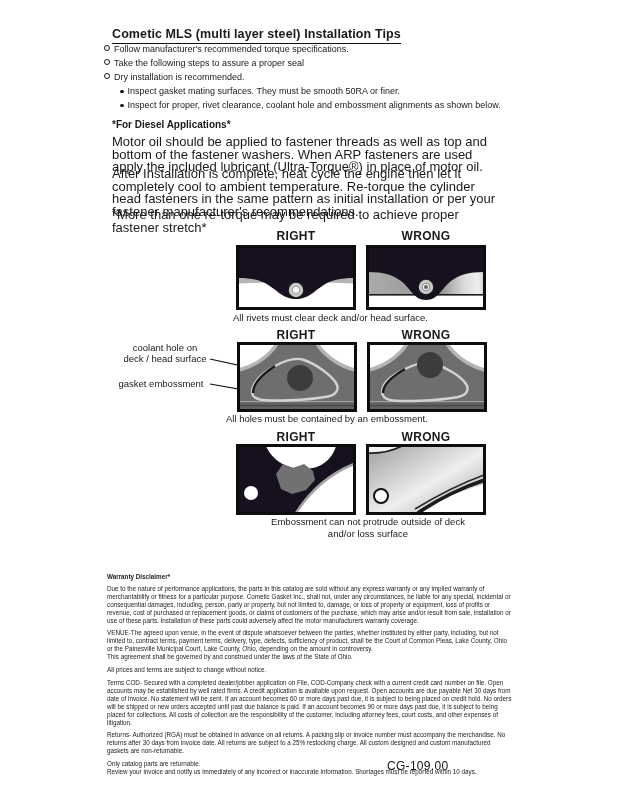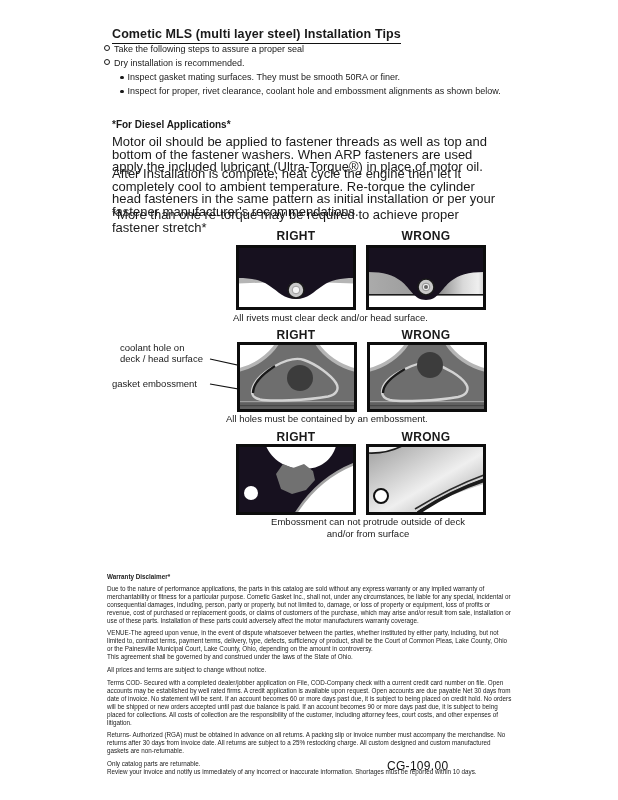--- a/index.html
+++ b/index.html
@@ -23,37 +23,41 @@
   .sub-row{padding-left:16px;text-align:right;}
   .dot{
     width:3.5px;height:3.5px;background:#1a1a1a;border-radius:50%;
     display:inline-block;flex:0 0 auto;margin-right:4px;position:relative;top:-1px;
   }
   .h2{font-size:10px;font-weight:bold;}
   .para{font-size:13px;line-height:12.5px;}
   
   .rw-label{font-size:12px;font-weight:bold;text-align:center;width:120px;letter-spacing:.3px;}
   .caption{font-size:9.5px;line-height:11.5px;}
-  .side-label{font-size:9.5px;line-height:11px;text-align:left;}
+  .side-label{font-size:9.5px;line-height:11px;text-align:center;}
   svg{display:block;}
   
   .warranty{font-size:6.3px;line-height:7.9px;color:#222;width:406px;}
   .warranty .w-head{font-weight:bold;margin-bottom:4px;}
   .warranty .w-para{margin-bottom:5px;}
   .warranty .w-line{margin-bottom:0;}
   .footer-code{font-size:12px;letter-spacing:.3px;color:#111;}
 </style>
 </head>
 <body>
 
 <div class="abs" style="left:112px;top:24px;">
   <span class="doc-title">Cometic MLS (multi layer steel) Installation Tips</span>
 </div>
 
 <div class="abs bullet-list" style="left:104px;top:42px;width:410px;">
+  <div class="bullet-row">
+    <span class="ring"></span>
+    <span>Follow manufacturer's recommended torque specifications.</span>
+  </div>
   <div class="bullet-row">
     <span class="ring"></span>
     <span>Take the following steps to assure a proper seal</span>
   </div>
   <div class="bullet-row">
     <span class="ring"></span>
     <span>Dry installation is recommended.</span>
   </div>
   <div class="bullet-row sub-row">
     <span class="dot"></span>
@@ -194,21 +198,21 @@
     <path d="M118,33.5 C95,41.5 71,53.5 50,67" fill="none" stroke="#d6d6d6" stroke-width="1.2"></path>
     <path d="M2,2 H36 C24,8 12,9.5 2,9 Z" fill="#f2f2f2"></path>
     <path d="M36,2 C24,8 12,9.5 2,9" fill="none" stroke="#1b1b1b" stroke-width="1.6"></path>
     <circle cx="15" cy="52" r="7" fill="#ffffff" stroke="#111111" stroke-width="2"></circle>
     <rect x="1.5" y="1.5" width="117" height="68" fill="none" stroke="#0d0d0d" stroke-width="3"></rect>
   </svg>
 </div>
 
 <div class="abs caption" style="left:238px;top:516px;width:260px;text-align:center;">
   <div>Embossment can not protrude outside of deck</div>
-  <div>and/or from surface</div>
+  <div>and/or loss surface</div>
 </div>
 
 <div class="abs warranty" style="left:107px;top:573px;">
   <div class="w-head">Warranty Disclaimer*</div>
   <div class="w-para">Due to the nature of performance applications, the parts in this catalog are sold without any express warranty or any implied warranty of merchantability or fitness for a particular purpose.  Cometic Gasket Inc., shall not, under any circumstances, be liable for any special, incidental or consequential damages, including, person, party or property, but not limited to, damage, or loss of property or equipment, loss of profits or revenue, cost of purchased or replacement goods, or claims of customers of the purchase, which may arise and/or result from sale, installation or use of these parts.  Installation of these parts could adversely affect the motor manufacturers warranty coverage.</div>
   <div class="w-line">VENUE-The agreed upon venue, in the event of dispute whatsoever between the parties, whether instituted by either party, including, but not limited to, contract terms, payment terms, delivery, type, defects, sufficiency of product, shall be the Court of Common Pleas, Lake County, Ohio or the Painesville Municipal Court, Lake County, Ohio, depending on the amount in controversy.</div>
   <div class="w-para">This agreement shall be governed by and construed under the laws of the State of Ohio.</div>
   <div class="w-para">All prices and terms are subject to change without notice.</div>
   <div class="w-para">Terms COD- Secured with a completed dealer/jobber application on File, COD-Company check with a current credit card number on file.  Open accounts may be established by well rated firms.  A credit application is available upon request.  Open accounts are due payable Net 30 days from date of invoice.  No statement will be sent.  If an account becomes 60 or more days past due, it is subject to being placed on credit hold.  No orders will be shipped or new orders accepted until past due balance is paid.  If an account becomes 90 or more days past due, it is subject to being placed for collections.  All costs of collection are the responsibility of the customer, including attorney fees, court costs, and other expenses of litigation.</div>
   <div class="w-para">Returns- Authorized (RGA) must be obtained in advance on all returns.  A packing slip or invoice number must accompany the merchandise.  No returns after 30 days from invoice date.  All returns are subject to a 25% restocking charge.  All custom designed and custom manufactured gaskets are non-returnable.</div>

